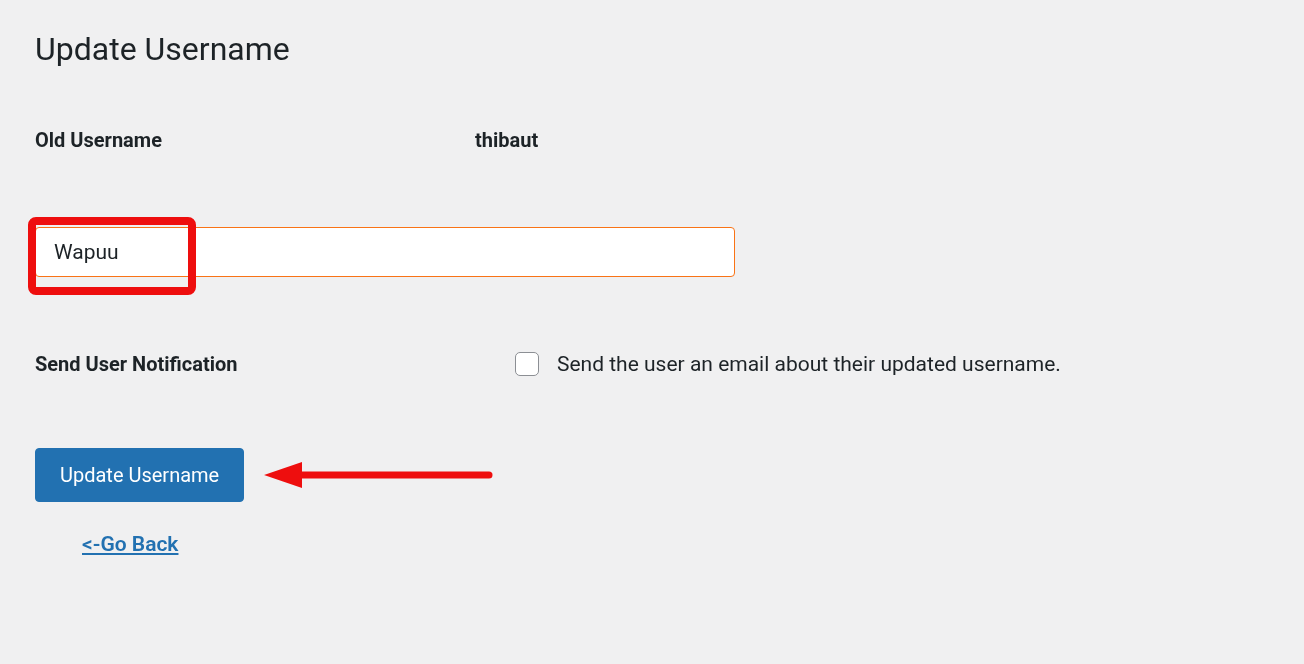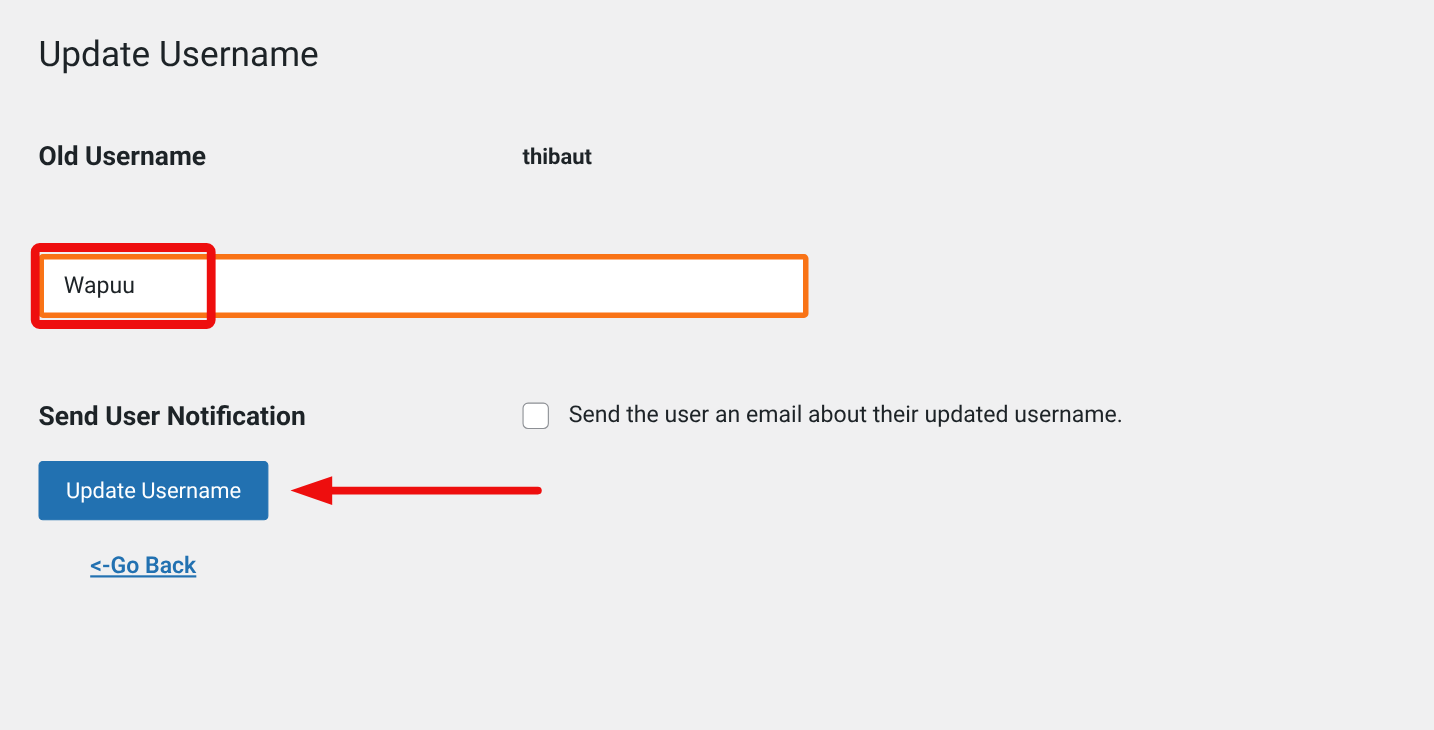--- a/index.html
+++ b/index.html
@@ -22,26 +22,27 @@
       margin-bottom: 60px;
     }
     
     .form-row {
       display: flex;
       align-items: center;
       margin-bottom: 75px;
     }
     
     .form-row.notification-row {
-      margin-bottom: 27px;
+      margin-bottom: 72px;
+      gap: 40px;
     }
     
     .label-col {
       width: 440px;
-      font-size: 24px;
+      font-size: 20px;
       font-weight: 700;
       color: #1d2327;
     }
     
     .value-col {
       flex: 1;
       font-size: 20px;
     }
     
     .old-username-value {
@@ -53,21 +54,21 @@
     .input-wrapper {
       position: relative;
       display: inline-block;
       width: 700px;
     }
     
     .new-username-input {
       width: 100%;
       padding: 12px 18px;
       font-size: 21px;
-      border: 5px solid #f97316;
+      border: 1px solid #f97316;
       border-radius: 4px;
       background-color: #ffffff;
       color: #1d2327;
       font-family: inherit;
     }
     
     .highlight-box {
       position: absolute;
       top: -10px;
       left: -7px;

